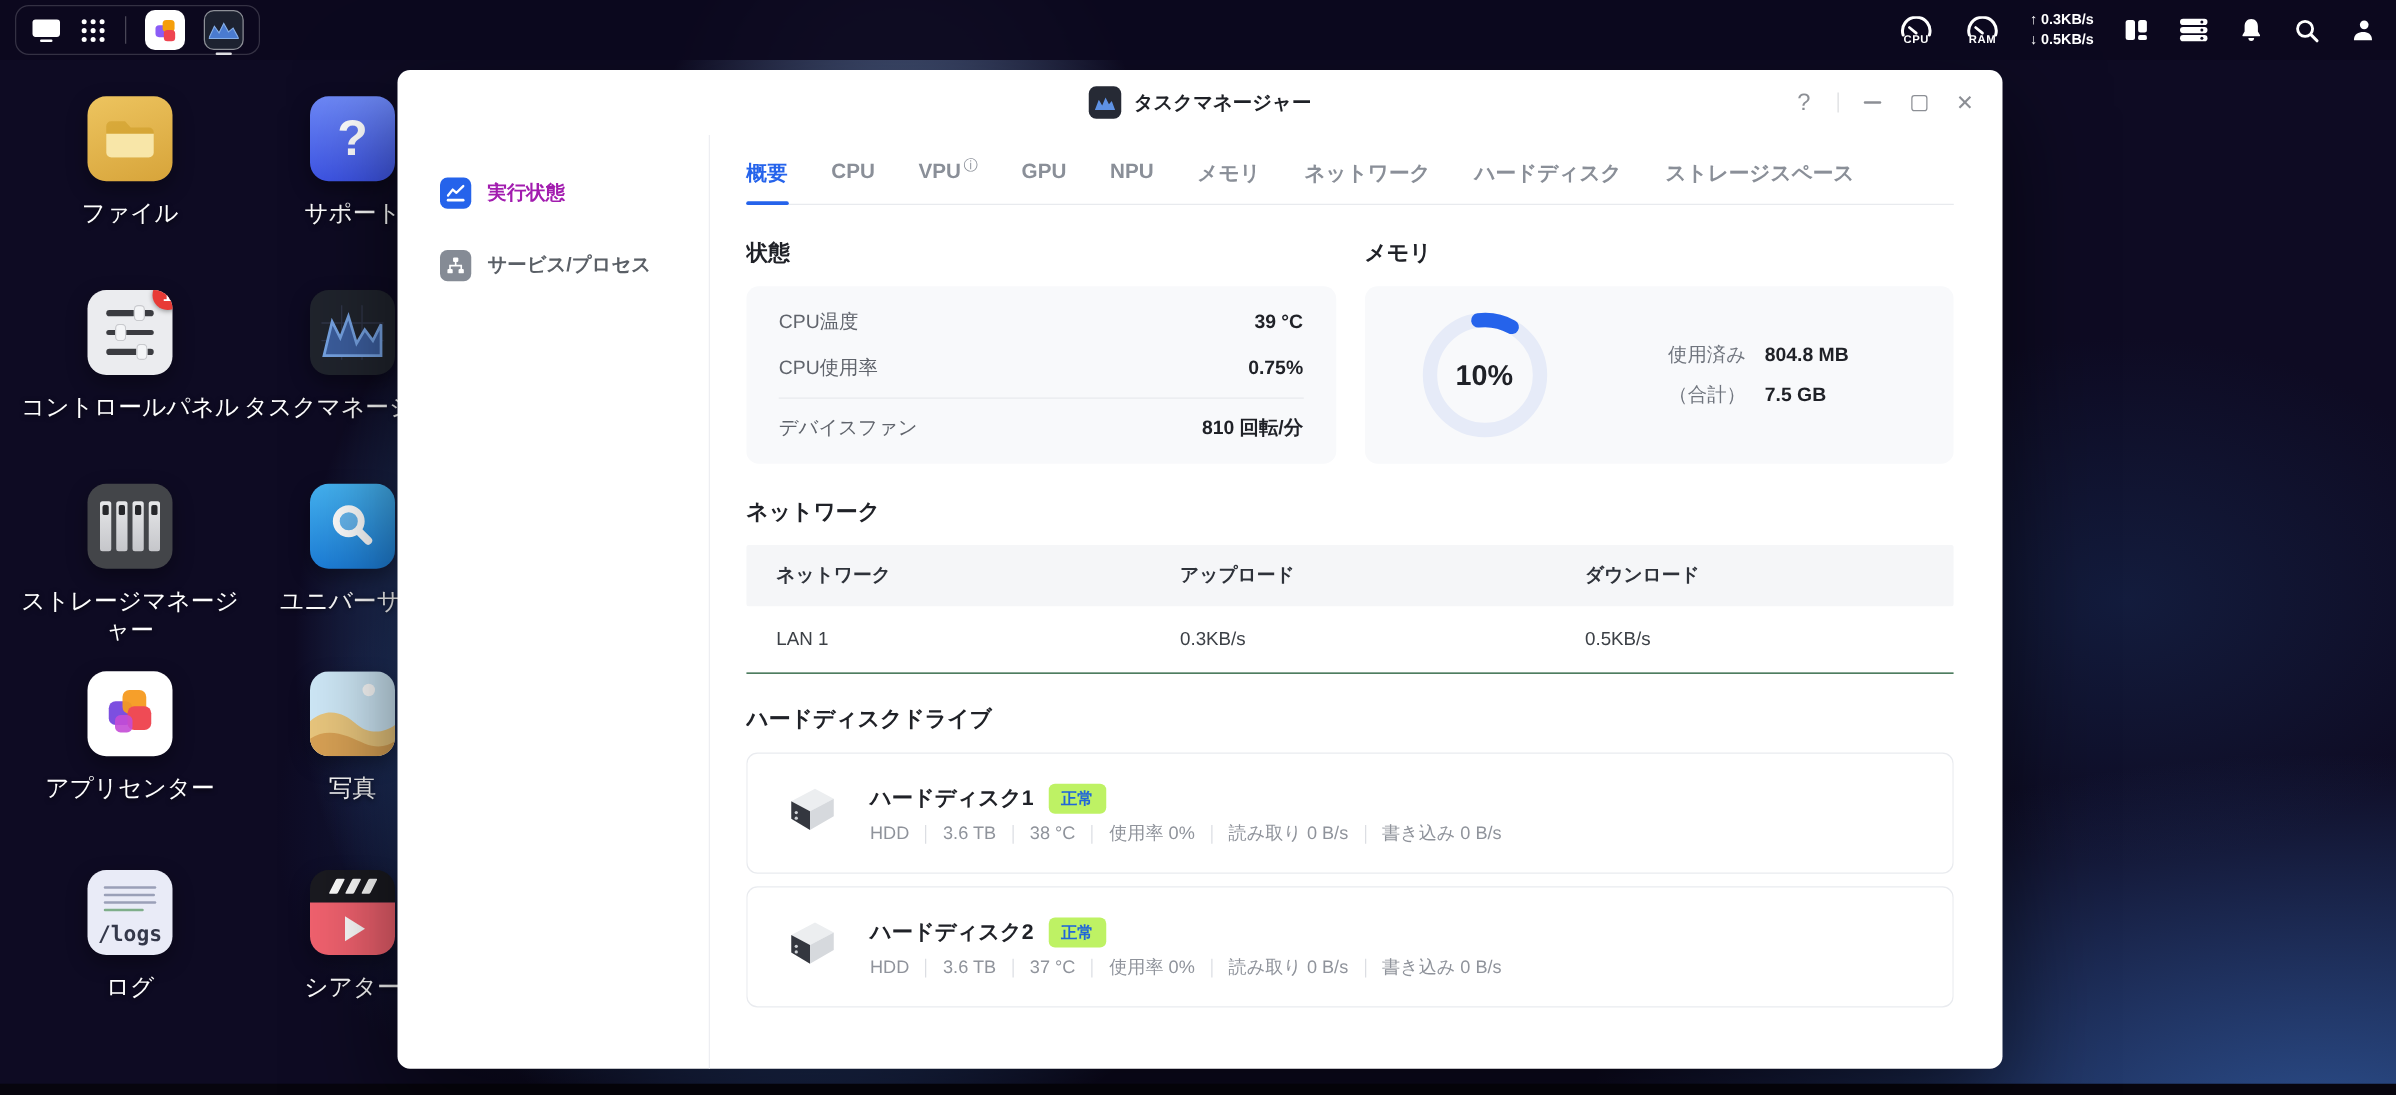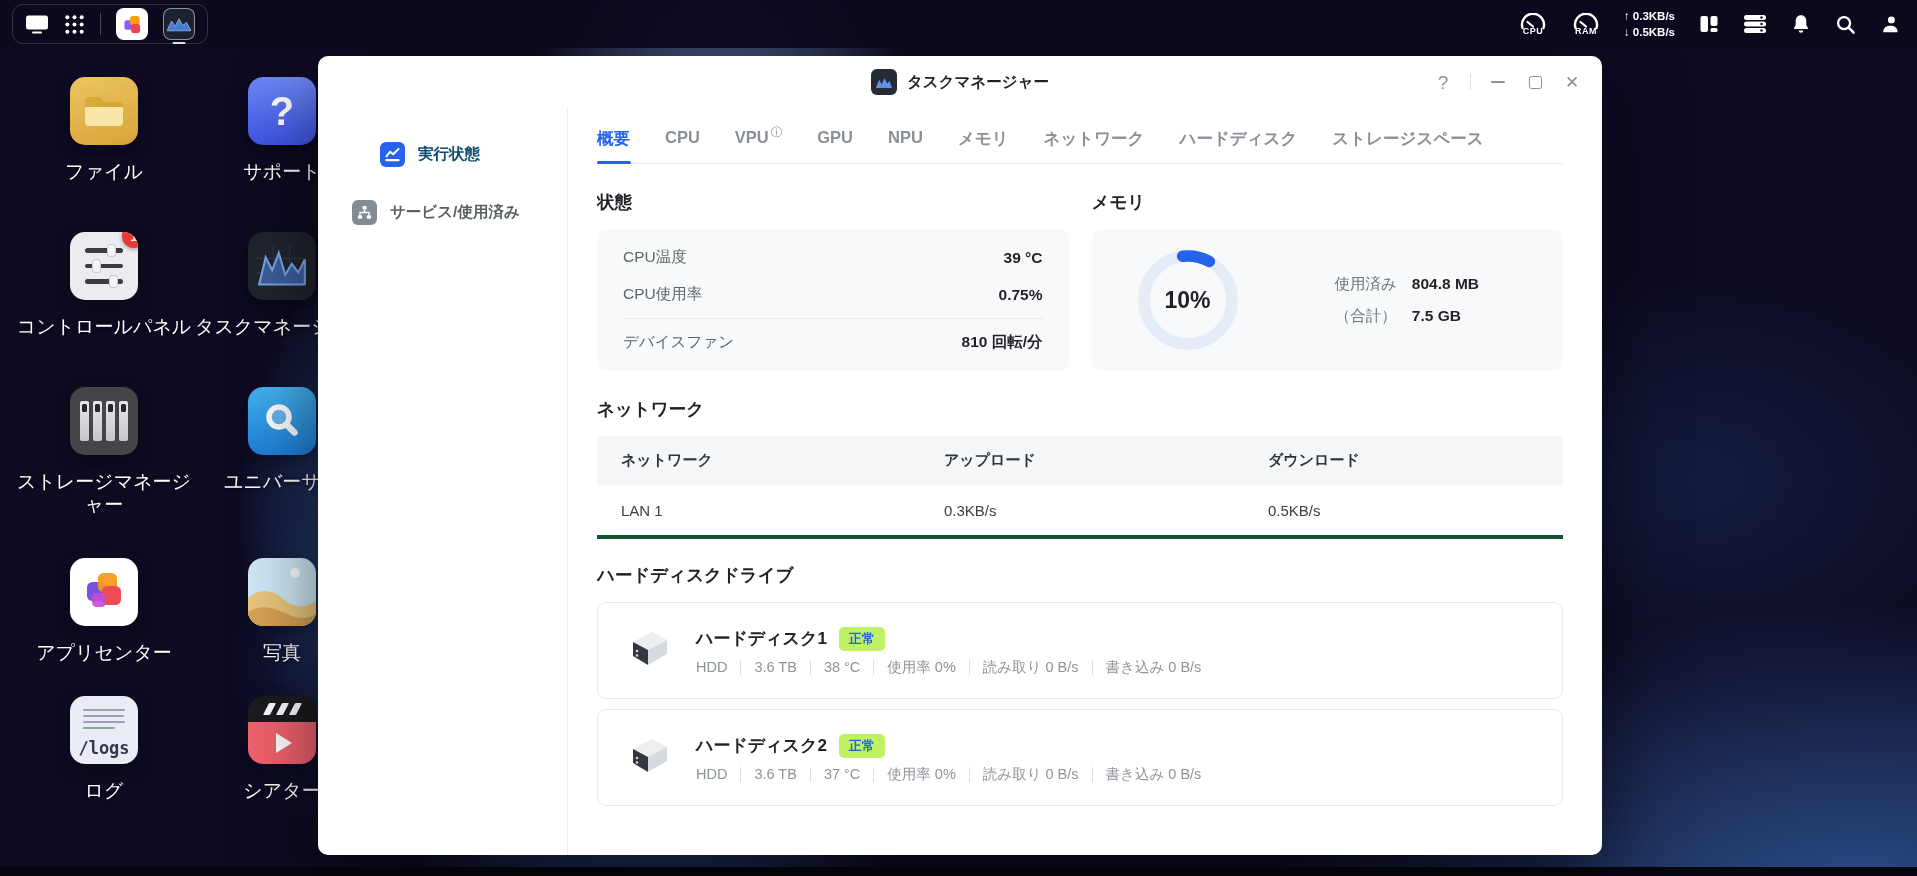--- a/index.html
+++ b/index.html
@@ -28,21 +28,21 @@
   .tb-underline { position:absolute; left:50%; transform:translateX(-50%); bottom:-5px; width:13px; height:2.5px; border-radius:2px; background:rgba(255,255,255,.85); }
   .tb-right { position:absolute; right:16px; top:0; height:48px; display:flex; align-items:center; gap:23px; }
   .tb-gauge { display:flex; flex-direction:column; align-items:center; gap:0; cursor:pointer; }
   .tb-gauge .glabel { color:#fff; font-size:9px; font-weight:700; letter-spacing:.5px; margin-top:-4px; }
   .tb-speeds { display:flex; flex-direction:column; justify-content:center; gap:1px; color:#fff; font-size:11.5px; font-weight:700; line-height:1.25; cursor:pointer; }
   .tb-speeds .row { display:flex; align-items:center; gap:3px; }
 
   
   .dicon { position:absolute; width:176px; display:flex; flex-direction:column; align-items:center; z-index:1; cursor:pointer; }
   .col1 { left:16px; } .col2 { left:194px; }
-  .r1 { top:77px; } .r2 { top:232px; } .r3 { top:387px; } .r4 { top:558px; } .r5 { top:696px; }
+  .r1 { top:77px; } .r2 { top:232px; } .r3 { top:387px; } .r4 { top:537px; } .r5 { top:696px; }
   .tile { width:68px; height:68px; border-radius:15px; display:flex; align-items:center; justify-content:center; position:relative; box-shadow:0 6px 16px rgba(0,0,0,.35); overflow:hidden; }
   .dlabel { margin-top:15px; font-size:19px; color:#fff; text-align:center; line-height:23px; text-shadow:0 1px 4px rgba(0,0,0,.65); word-break:break-all; max-width:176px; }
   .t-files { background:linear-gradient(160deg,#eec push,#d9a63c); background:linear-gradient(160deg,#edc45f,#d7a43a); }
   .t-support { background:linear-gradient(180deg,#6d88f6,#3e55e6); color:#fff; font-size:40px; font-weight:700; }
   .t-cp { background:#ebecef; flex-direction:column; }
   .cp-bar { position:relative; width:38px; height:4.5px; border-radius:3px; background:#3b3c41; margin:5.5px 0; }
   .cp-knob { position:absolute; top:-4.5px; width:9px; height:13.5px; border-radius:3.5px; background:#f4f5f7; box-shadow:0 0 0 1px #c9cace inset; }
   .dbadge { position:absolute; top:-8px; right:-8px; min-width:24px; height:24px; border-radius:12px; background:#e83b36; color:#fff; font-size:13.5px; font-weight:700; display:flex; align-items:center; justify-content:center; box-shadow:0 1px 4px rgba(0,0,0,.4); }
   .t-tm { background:#20242d; }
   .t-storage { background:#434549; gap:4px; }
@@ -70,21 +70,21 @@
   .wtitle { font-size:15.5px; font-weight:700; color:#1f2127; }
   .controls { position:absolute; right:20px; top:0; height:52px; display:flex; align-items:center; gap:17px; }
   .ctl { background:none; border:none; cursor:pointer; color:#8c8f95; font-size:19px; line-height:1; display:flex; align-items:center; justify-content:center; width:20px; height:20px; padding:0; }
   .ctl-div { width:1px; height:16px; background:#dcdde0; }
   .min-glyph { width:14px; height:2px; background:#8c8f95; border-radius:1px; display:block; }
   .max-glyph { width:13px; height:13px; border:1.8px solid #8c8f95; border-radius:2.5px; display:block; }
   .wbody { flex:1; display:flex; min-height:0; }
 
   .sidebar { width:250px; flex:0 0 250px; border-right:1px solid #edeef2; padding-top:34px; }
   .side-item { display:flex; align-items:center; gap:13px; padding-left:34px; margin-bottom:33px; font-size:15.5px; font-weight:600; color:#5a5f66; cursor:pointer; }
-  .side-item.active { color:#0c4a6e;margin-left:28px; }
+  .side-item.active { color:#a21caf; }
   .side-ico { width:25px; height:25px; border-radius:6px; display:flex; align-items:center; justify-content:center; flex:0 0 25px; }
   .side-ico.blue { background:#2563eb; } .side-ico.gray { background:#858b95; }
 
   .main { flex:1; display:flex; flex-direction:column; padding:0 39px 0 29px; min-width:0; }
   .tabs { display:flex; gap:35px; padding-top:20px; border-bottom:1px solid #e8eaee; }
   .tab { font-size:16.5px; font-weight:700; color:#8a8f98; padding-bottom:13px; position:relative; cursor:pointer; display:flex; gap:2px; }
   .tab.active { color:#2563eb;align-items:flex-end; }
   .tab.active::after { content:""; position:absolute; left:50%; transform:translateX(-50%); bottom:-1px; width:34px; height:3.5px; border-radius:2px; background:#2563eb; }
   .tab .info { font-size:11.5px; font-weight:400; margin-top:-3px; }
 
@@ -98,21 +98,21 @@
   .sdiv { border-top:1px solid #e8eaee; margin:5px 0; }
   .mem-card { display:flex; align-items:center; padding:0 26px; }
   .donut-wrap { position:relative; width:112px; height:112px; margin-left:14px; flex:0 0 112px; }
   .donut-pct { position:absolute; inset:0; display:flex; align-items:center; justify-content:center; font-size:23px; font-weight:700; color:#1f2127; }
   .mem-stats { margin-left:auto; margin-right:58px; display:flex; flex-direction:column; gap:11px; }
   .mem-row { display:flex; align-items:baseline; gap:15px; font-size:15.5px; }
   .mem-row .lbl { color:#70757e; min-width:74px; text-align:right; }
   .mem-row .val { font-weight:700; color:#1f2127; }
 
   .nt-head { display:grid; grid-template-columns:323px 324px 1fr; align-items:center; height:49px; background:#f5f6f8; font-size:15px; font-weight:700; color:#2e323a; padding-left:24px; border-radius:2px; }
-  .nt-row { display:grid; grid-template-columns:323px 324px 1fr; align-items:center; height:54px; font-size:15px; color:#3c4046; padding-left:24px; border-bottom:4px solid #14532d; }
+  .nt-row { display:grid; grid-template-columns:323px 324px 1fr; align-items:center; height:54px; font-size:15px; color:#3c4046; padding-left:24px; border-bottom:1px solid #14532d; }
 
   .disk-card { display:flex; align-items:center; gap:22px; border:1px solid #e9ebef; border-radius:9px; height:97px; padding:0 26px; margin-bottom:10px; background:#fff; }
   .disk-title-row { display:flex; align-items:center; gap:12px; font-size:17px; font-weight:700; color:#202228; }
   .badge { background:#bef264; color:#2166d9; font-size:13px; font-weight:700; padding:3px 10px; border-radius:5px; }
   .specs { display:flex; align-items:center; margin-top:9px; font-size:14.5px; color:#8f939b;text-align:center; }
   .specs span { padding:0 13px; border-left:1px solid #dcdee3; line-height:15px; white-space:nowrap; }
   .specs span:first-child { padding-left:0; border-left:none; }
 </style>
 </head>
 <body>
@@ -376,21 +376,21 @@
       </div>
       <div class="side-item">
         <span class="side-ico gray">
           <svg width="15" height="15" viewBox="0 0 16 16">
               <rect x="5.8" y="1" width="4.5" height="3.8" rx="1" fill="#fff"></rect>
               <rect x="1" y="10.8" width="4.5" height="3.8" rx="1" fill="#fff"></rect>
               <rect x="10.5" y="10.8" width="4.5" height="3.8" rx="1" fill="#fff"></rect>
               <path d="M8 4.8 V8 M3.2 10.8 V8 H12.8 V10.8" stroke="#fff" stroke-width="1.4" fill="none"></path>
             </svg>
         </span>
-        <span>サービス/使用済み</span>
+        <span>サービス/プロセス</span>
       </div>
     </div>
 
     <div class="main">
       <div class="tabs">
         <div class="tab active">
             <span>概要</span>
           </div>
         <div class="tab">
             <span>CPU</span>

